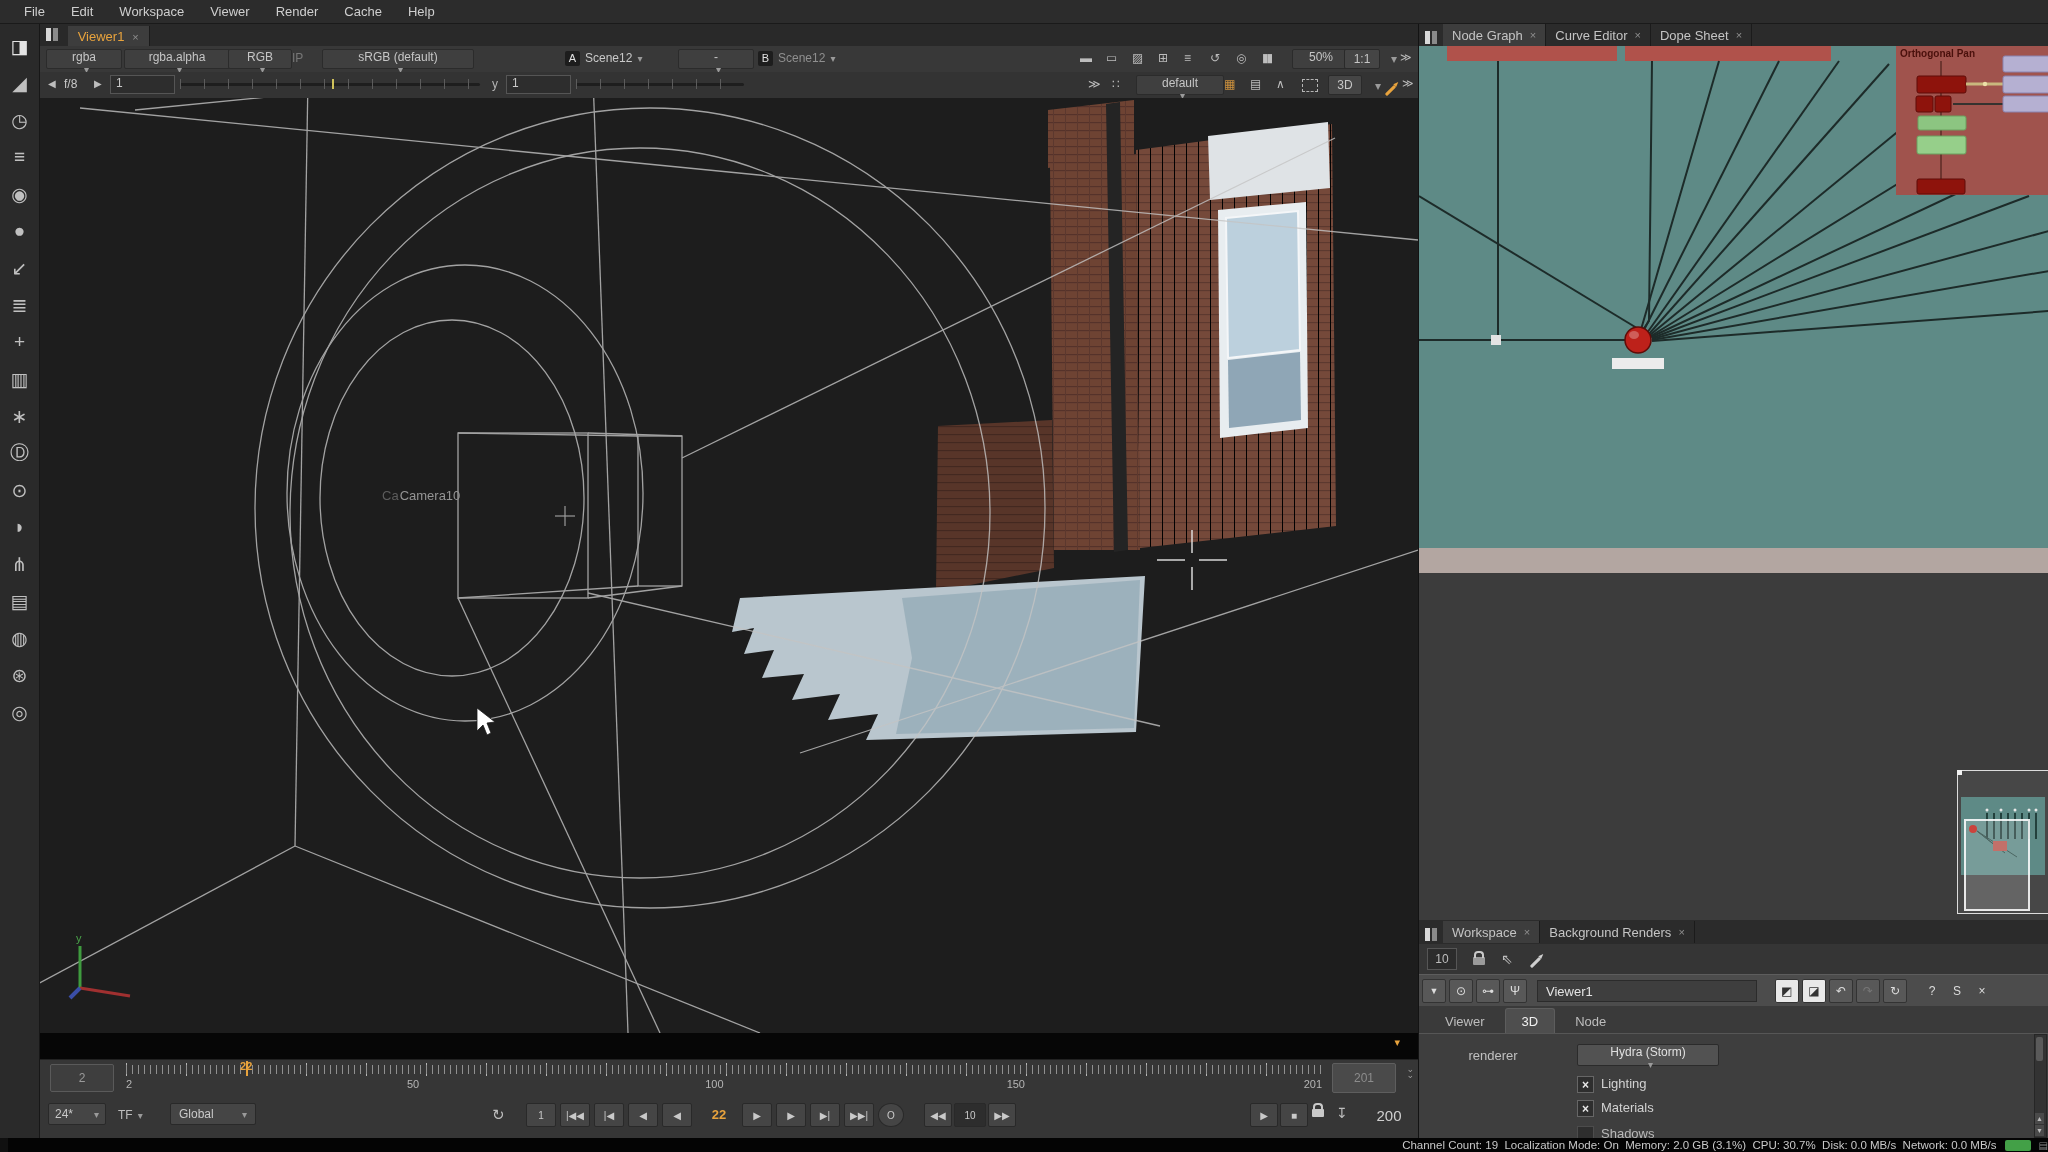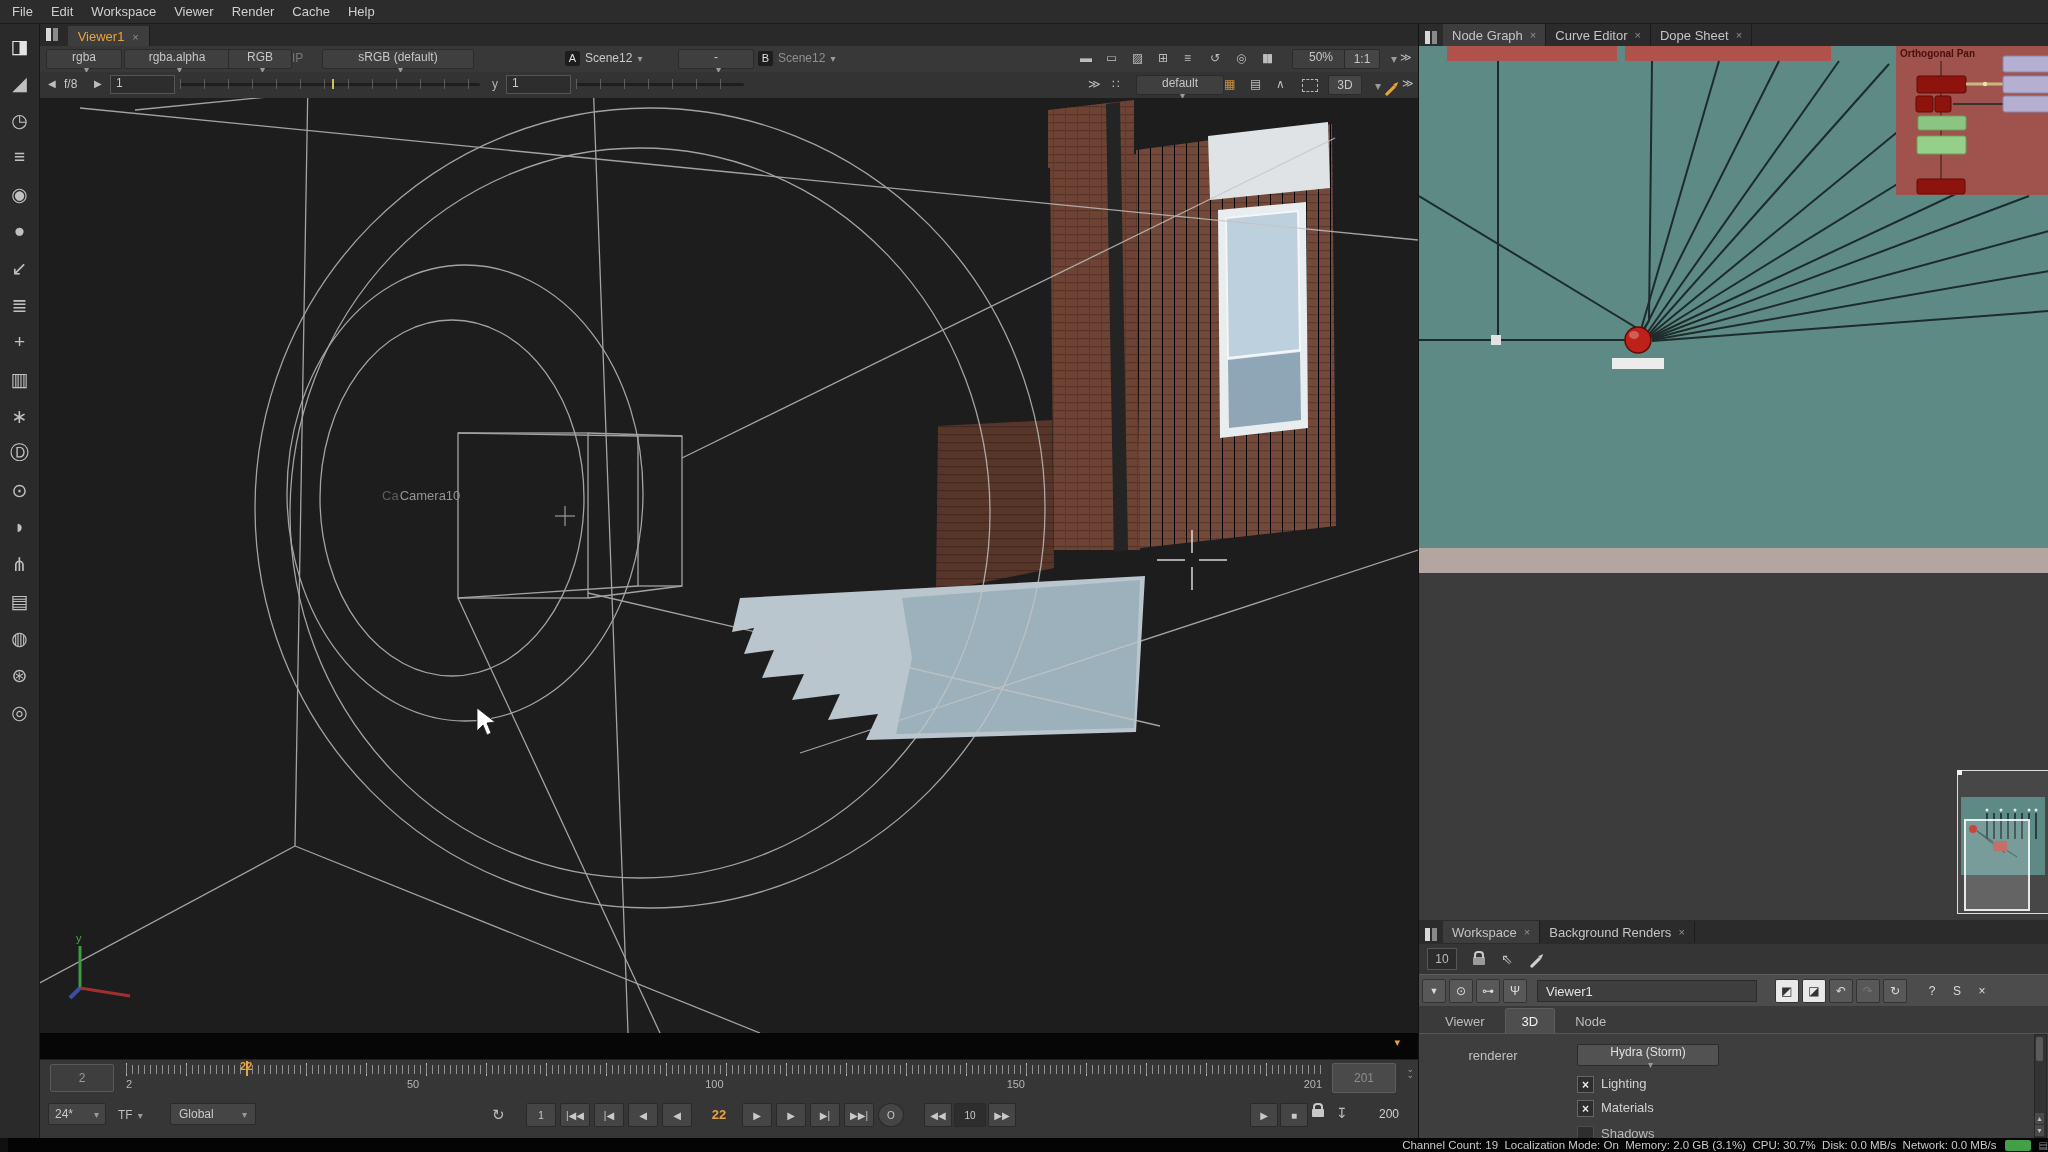--- a/index.html
+++ b/index.html
@@ -9,21 +9,21 @@
   .abs{position:absolute;}
   .row{display:flex;align-items:center;}
   .btn{display:inline-flex;align-items:center;justify-content:center;background:#454545;
        border:1px solid #2a2a2a;border-radius:2px;color:#c6c6c6;cursor:default;}
   .ddl{display:inline-flex;align-items:center;justify-content:space-between;background:#3f3f3f;
        border:1px solid #2b2b2b;border-radius:2px;padding:0 6px;color:#c6c6c6;flex-direction:column;}
   .caret{font-size:10px;color:#9a9a9a;margin-left:5px;}
   .icon{color:#bdbdbd;}
   
   #menubar{left:0;top:0;width:2048px;height:24px;background:#2c2c2c;border-bottom:1px solid #1a1a1a;
-           display:flex;align-items:center;gap:18px;padding-left:12px;box-sizing:border-box;}
+           display:flex;align-items:center;gap:26px;padding-left:24px;box-sizing:border-box;}
   #menubar span{color:#cfcfcf;}
   
   #leftrail{left:0;top:24px;width:40px;height:1114px;background:#2a2a2a;border-right:1px solid #171717;
             display:flex;flex-direction:column;align-items:center;padding-top:8px;box-sizing:border-box;gap:9px;}
   #leftrail .railicon{width:32px;height:28px;display:flex;align-items:center;justify-content:center;
             font-size:19px;color:#c0c0c0;}
   
   #viewer{left:40px;top:24px;width:1378px;height:1114px;background:#262626;}
   #vtabs{left:0;top:0;width:1378px;height:22px;background:#292929;border-bottom:1px solid #191919;}
   .pane{display:inline-flex;gap:2px;height:13px;margin:4px 6px 0 6px;}
@@ -376,21 +376,21 @@
     <span class="tbtn" style="left:804px;width:28px">▶▶|</span>
     <span class="tbtn" style="left:838px;width:24px;border-radius:50%">O</span>
     <span class="tbtn" style="left:884px;width:26px">◀◀</span>
     <span class="tbtn" style="left:914px;width:30px;background:#2d2d2d">10</span>
     <span class="tbtn" style="left:948px;width:26px">▶▶</span>
 
     <span class="tbtn" style="left:1210px;width:26px">▶</span>
     <span class="tbtn" style="left:1240px;width:26px">■</span>
     <span class="abs" style="left:1272px;top:8px"><span class="lock"></span></span>
     <span class="abs icon" style="left:1296px;top:10px;font-size:14px">↧</span>
-    <span class="abs" style="left:1322px;top:12px;width:54px;text-align:center;color:#cfcfcf;font-size:12px">200</span>
+    <span class="abs" style="left:1322px;top:12px;width:54px;text-align:center;color:#cfcfcf;font-size:15px">200</span>
   </div>
 </div>
 
 <div id="rightpanel" class="abs">
 
   <div id="rtabs" class="abs row">
     <span class="pane">
         <i></i>
         <i></i>
       </span>

